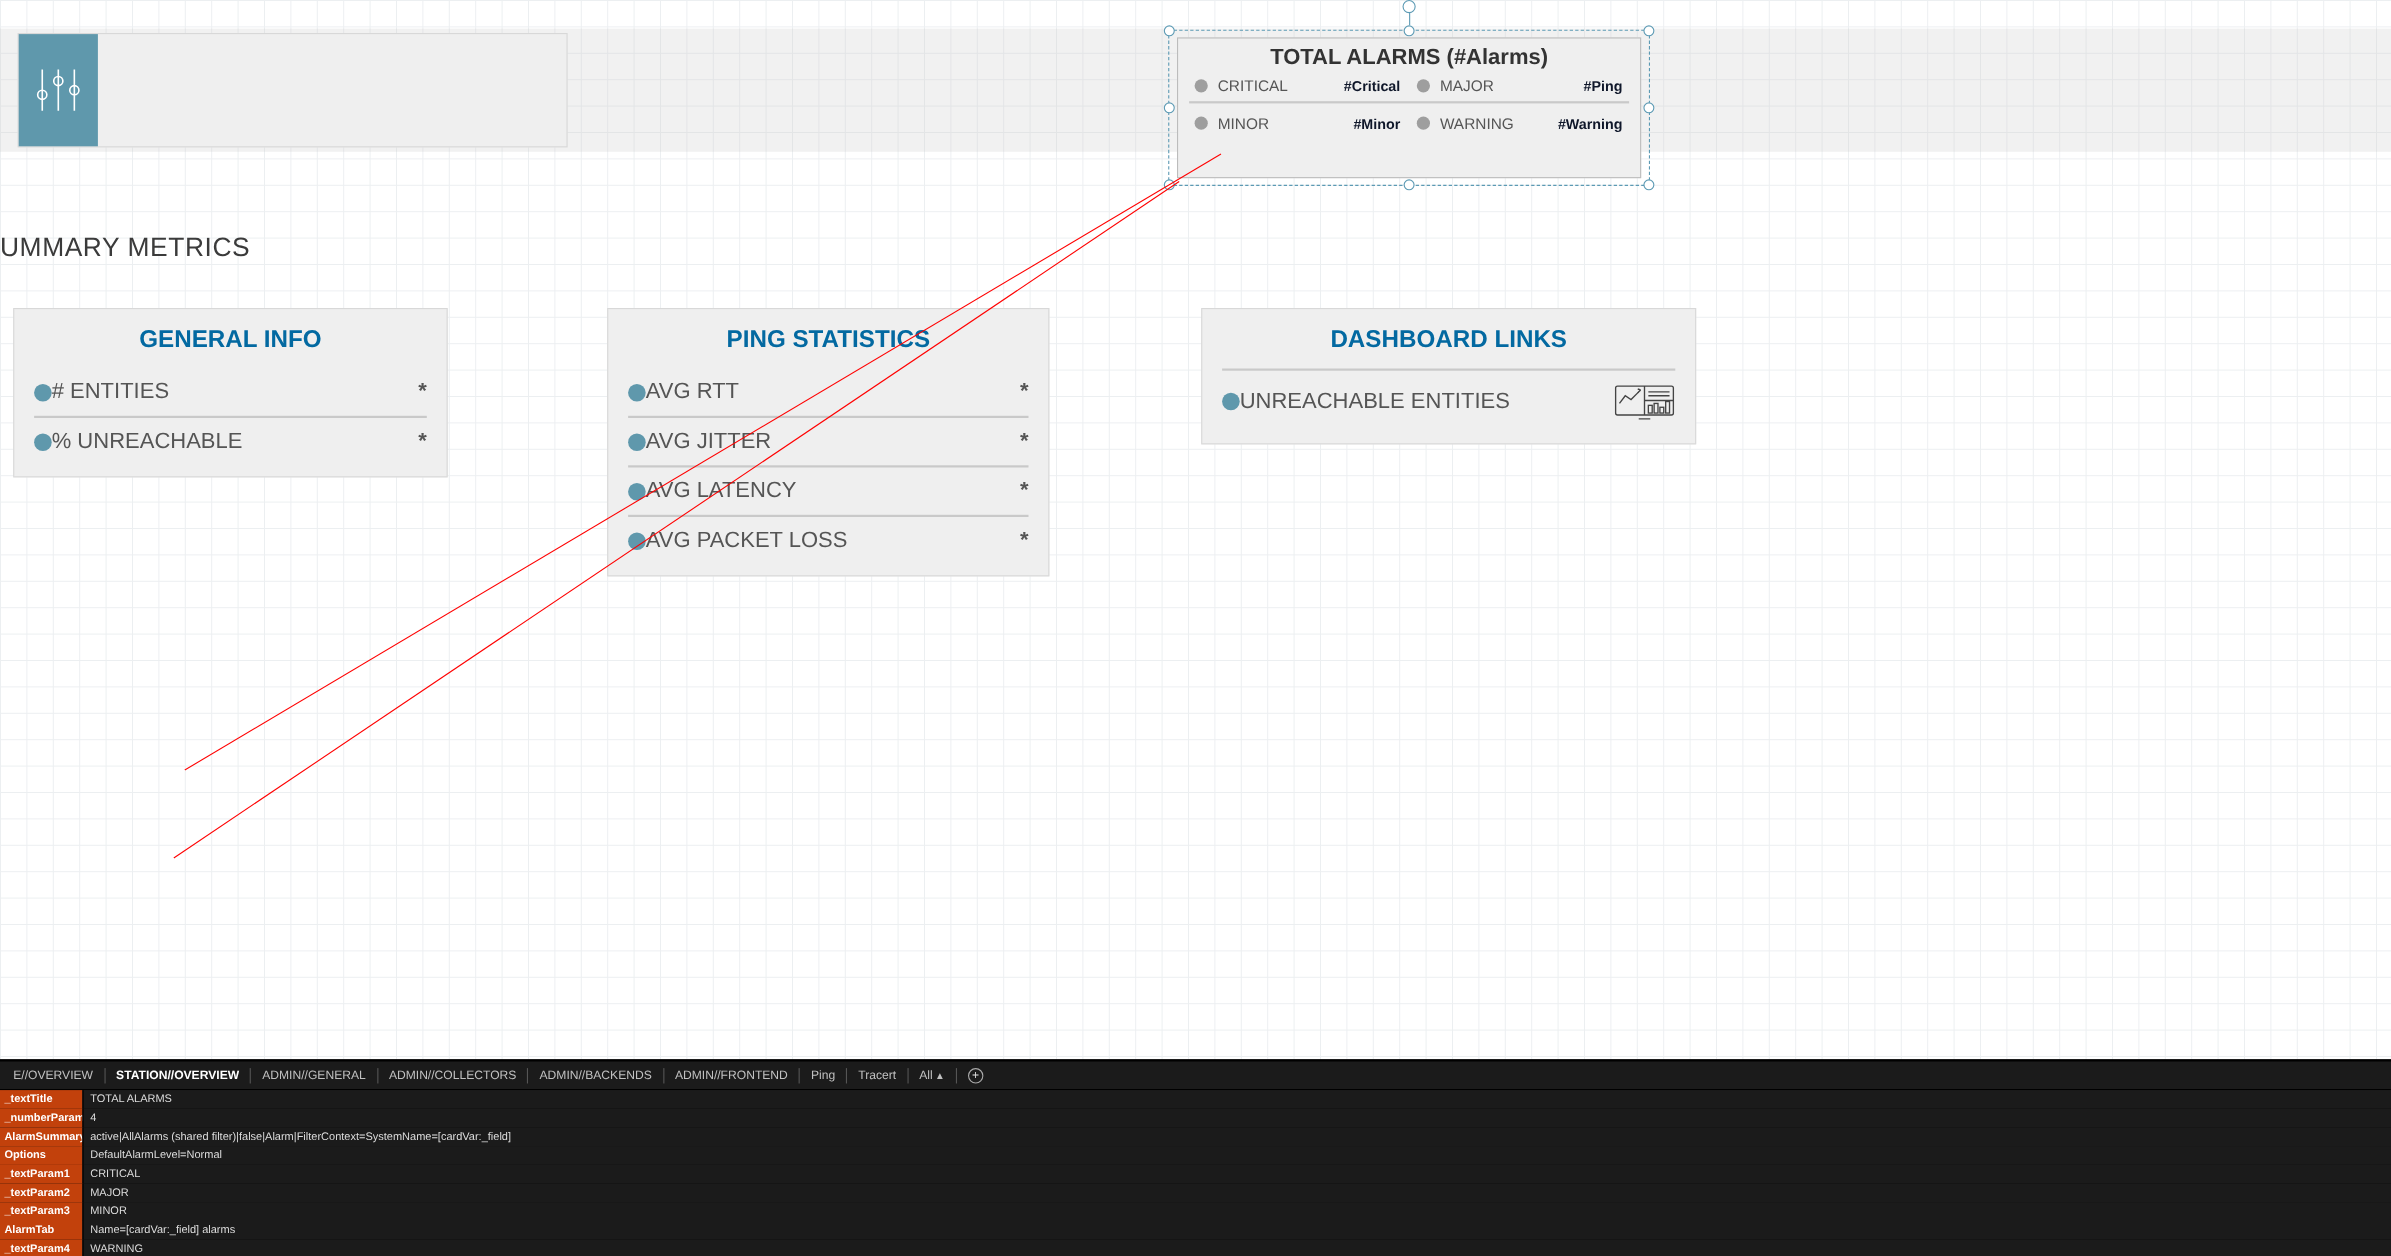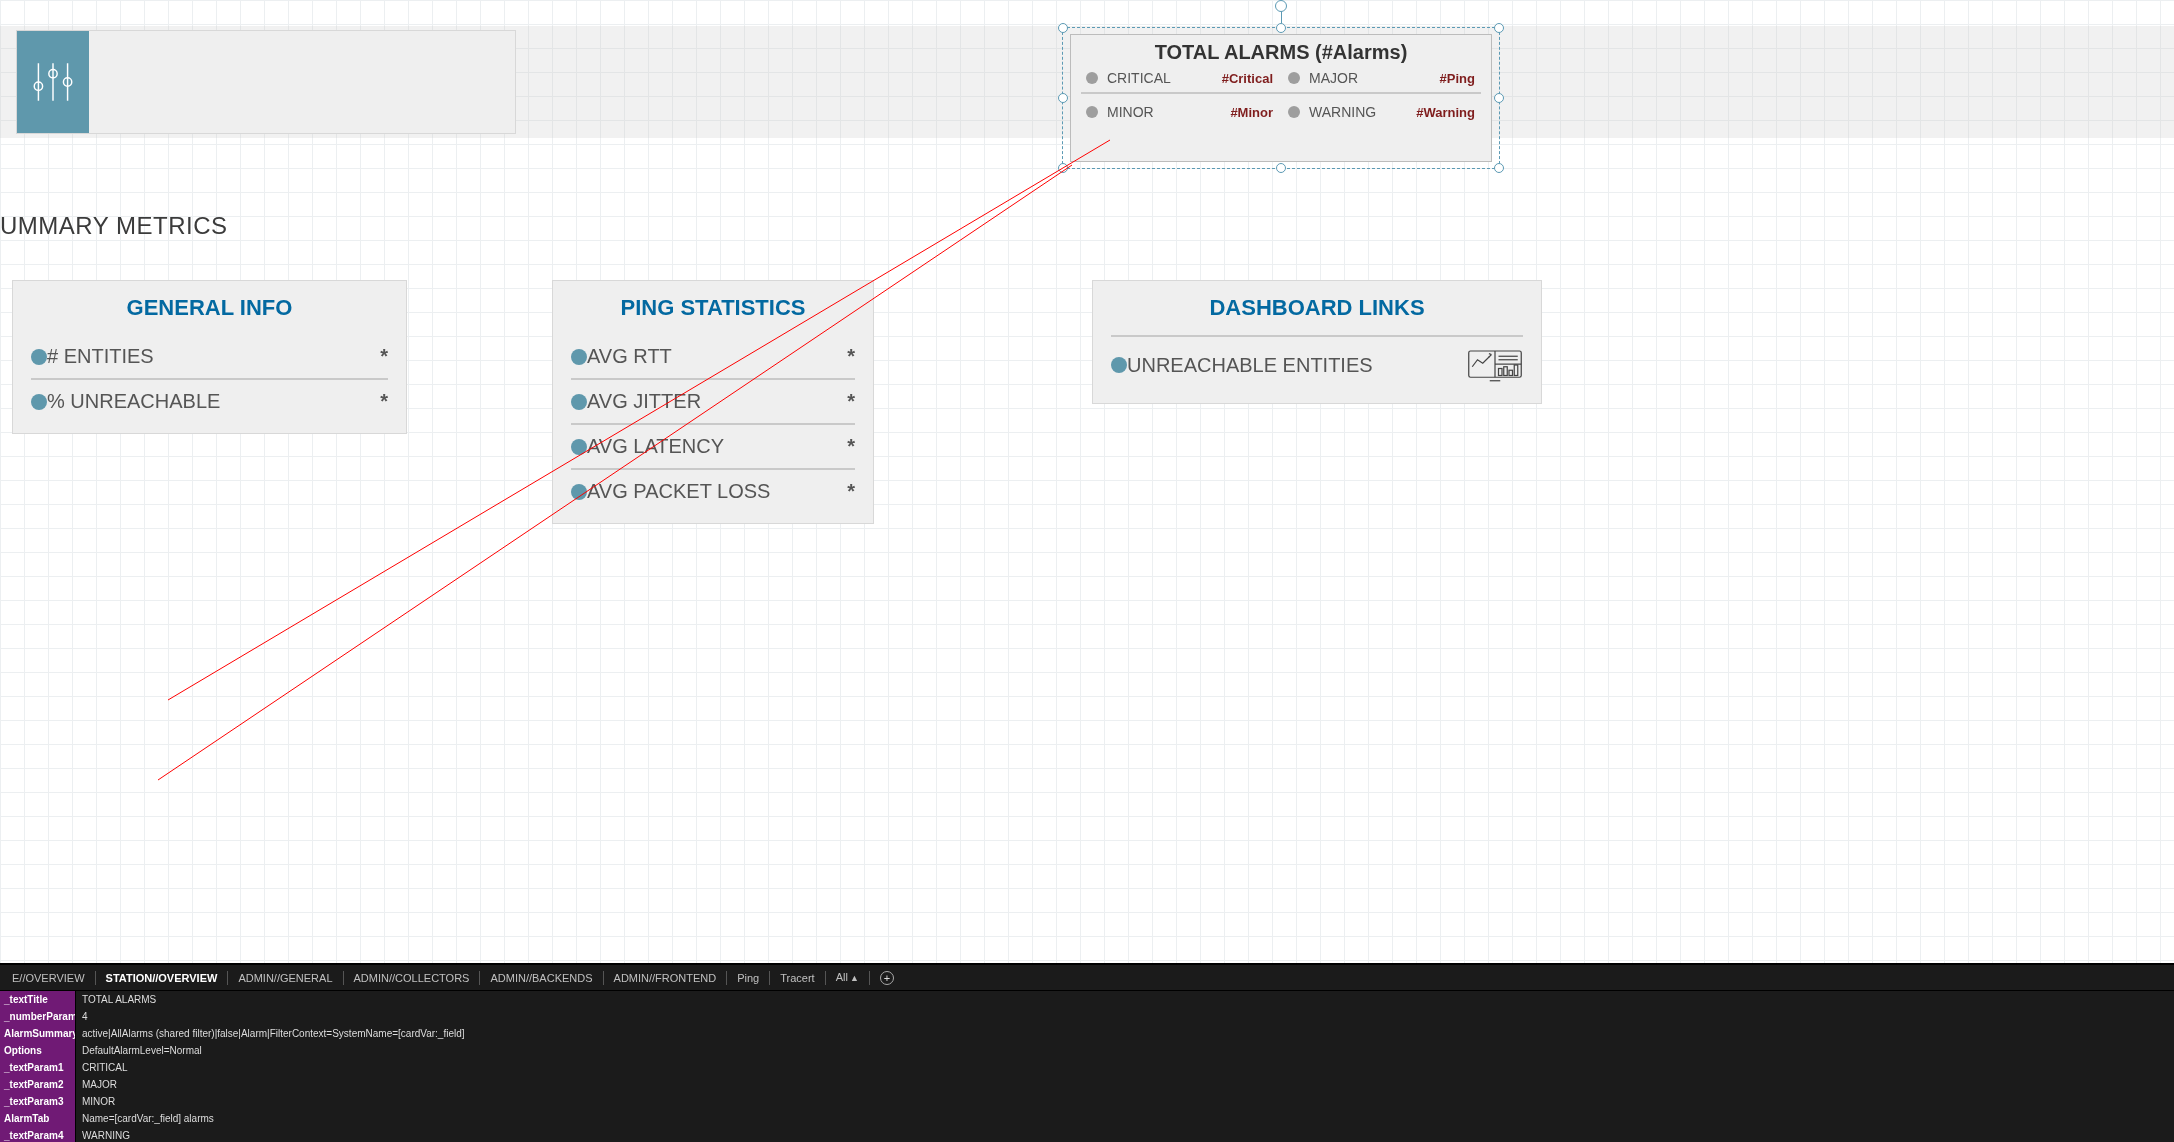--- a/index.html
+++ b/index.html
@@ -58,21 +58,21 @@
   .sel-nw{left:-5px;top:-5px}.sel-n{left:50%;top:-5px;margin-left:-5px}.sel-ne{right:-5px;top:-5px}
   .sel-w{left:-5px;top:50%;margin-top:-5px}.sel-e{right:-5px;top:50%;margin-top:-5px}
   .sel-sw{left:-5px;bottom:-5px}.sel-s{left:50%;bottom:-5px;margin-left:-5px}.sel-se{right:-5px;bottom:-5px}
   .rot-handle{position:absolute;left:50%;top:-28px;margin-left:-6px;width:12px;height:12px;border-radius:50%;background:#fff;border:1px solid #5c9ab4}
   .rot-line{position:absolute;left:50%;top:-20px;width:1px;height:15px;background:#5c9ab4}
 
   .alarm-card .title{ text-align:center; font-size:20px; font-weight:700; color:#333; padding:6px 0 2px;}
   .alarm-grid{ display:grid; grid-template-columns:22px 1fr 70px 22px 1fr 70px; column-gap:4px; row-gap:0; padding:4px 10px 0; align-items:center;}
   .alarm-grid .dot{width:12px;height:12px;border-radius:50%;background:#9e9e9e; justify-self:center;}
   .alarm-grid .lab{font-size:14px;color:#555;}
-  .alarm-grid .val{font-size:13px;color:#7f1d1d; text-align:right; font-weight:600; padding-right:6px;}
+  .alarm-grid .val{font-size:13px;color:#0f172a; text-align:right; font-weight:600; padding-right:6px;}
   .alarm-sep{height:2px;background:#c9c9c9;margin:6px 10px;}
 
   
   .section-heading{
     position:absolute; left:0; top:212px; font-size:24px; color:#3b3b3b; letter-spacing:.5px;
   }
 
   
   .panel{
     position:absolute; background:#efefef; border:1px solid #d8d8d8; padding:14px 18px 10px;
@@ -80,39 +80,39 @@
   .panel .ptitle{font-size:22px;font-weight:700;color:#0369a1;text-align:center;margin-bottom:14px;}
   .metric-row{display:flex;align-items:center;padding:10px 0;}
   .metric-sep{height:2px;background:#c9c9c9;}
   .metric-row .mdot{width:16px;height:16px;border-radius:50%;background:#5f98ac;flex:none;}
   .metric-row .mlab{flex:1 1 auto; font-size:20px; color:#555;}
   .metric-row .mval{font-size:20px;color:#555;font-weight:600;}
   .metric-row .dash-icon{width:56px;height:36px;flex:none;}
   .metric-row .dash-icon svg{width:100%;height:100%;stroke:#444;stroke-width:1.4;fill:none;}
 
   #panel-general  {left:12px;  top:280px; width:395px;}
-  #panel-ping     {left:552px; top:280px; width:322px;}
+  #panel-ping     {left:552px; top:280px; width:402px;}
   #panel-dashlinks{left:1092px;top:280px; width:450px;}
 
   
   .connectors{position:absolute;left:0;top:0;width:100%;height:100%;pointer-events:none;}
   .connectors line{stroke:#ff0000;stroke-width:1;}
 
   
   .tabbar{display:flex;align-items:center;height:26px;border-bottom:1px solid #000;padding-left:2px;white-space:nowrap;overflow:hidden;}
   .tab{padding:0 10px;color:#c0c0c0;font-size:11px;line-height:26px;cursor:pointer;}
   .tab.active{color:#fff;font-weight:700;}
   .tabsep{width:1px;height:14px;background:#555;align-self:center;}
   .tab .arrow{font-size:9px;margin-left:2px}
   .tab .plus{display:inline-flex;width:14px;height:14px;border:1px solid #aaa;border-radius:50%;align-items:center;justify-content:center;font-size:11px;color:#ddd}
 
   
   .propgrid{overflow:hidden;}
   .prow{display:flex;height:17px;border-bottom:1px solid #000;align-items:center;}
-  .prow .pk{width:75px;flex:none;background:#701a75;color:#fff;font-weight:700;font-size:10px;padding-left:4px;line-height:17px;overflow:hidden;white-space:nowrap}
+  .prow .pk{width:75px;flex:none;background:#c2410c;color:#fff;font-weight:700;font-size:10px;padding-left:4px;line-height:17px;overflow:hidden;white-space:nowrap}
   .prow .pv{flex:1;background:#1b1b1b;color:#ddd;font-size:10px;padding-left:6px;line-height:17px;border-left:1px solid #000;overflow:hidden;white-space:nowrap}
 </style>
 </head>
 <body>
 
 <div class="canvas">
 
   <div class="row-highlight"></div>
 
   <div class="station-card">

